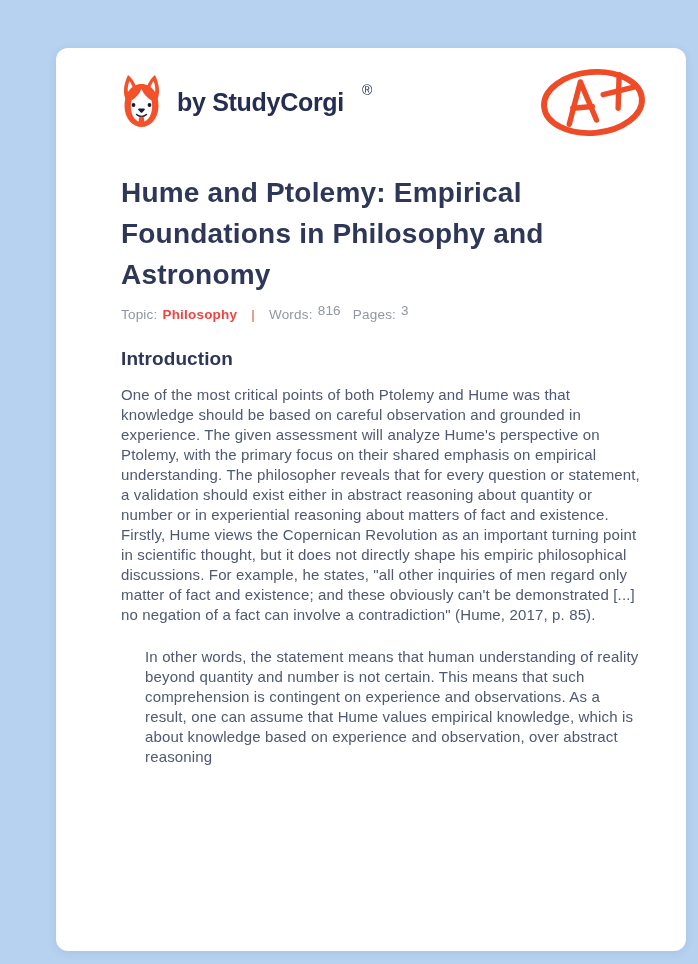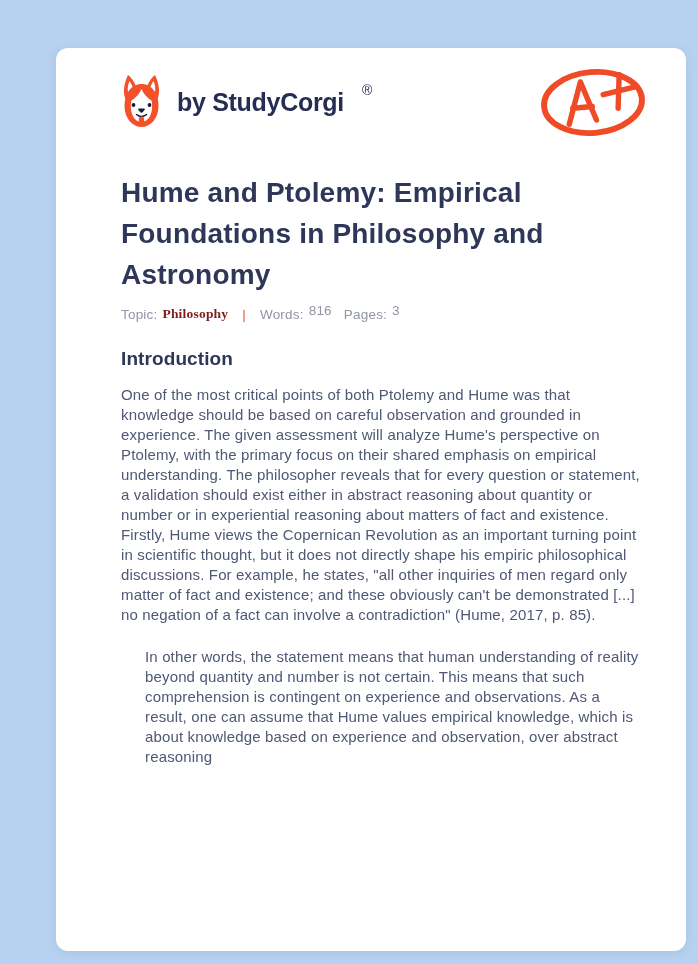--- a/index.html
+++ b/index.html
@@ -27,21 +27,21 @@
   }
   h1.title{
     font-size:28px;line-height:41px;font-weight:bold;color:#2f3759;
     margin:32px 0 8px;letter-spacing:0.2px;
   }
   .meta{
     display:flex;align-items:flex-end;font-size:13.5px;color:#9196a6;
     margin:0 0 14px;letter-spacing:0.2px;
   }
   .meta .lbl{margin-right:5px;}
-  .meta .topic{color:#7f1d1d;font-weight:bold;cursor:pointer;text-decoration:none;font-family:Liberation Serif, serif;}
+  .meta .topic{color:#ef4444;font-weight:bold;cursor:pointer;text-decoration:none;}
   .meta .divider{color:#e2552f;margin:0 14px;}
   .meta .num{margin:0 12px 4px 0;}
   .meta .num:last-child{margin-right:0;}
   h2.section-heading{
     font-size:19px;font-weight:bold;color:#2f3759;
     margin:26px 0 15px;letter-spacing:0.1px;
   }
   p.para{
     font-size:15px;line-height:20px;color:#4f5874;margin:0;
     letter-spacing:0.15px;

